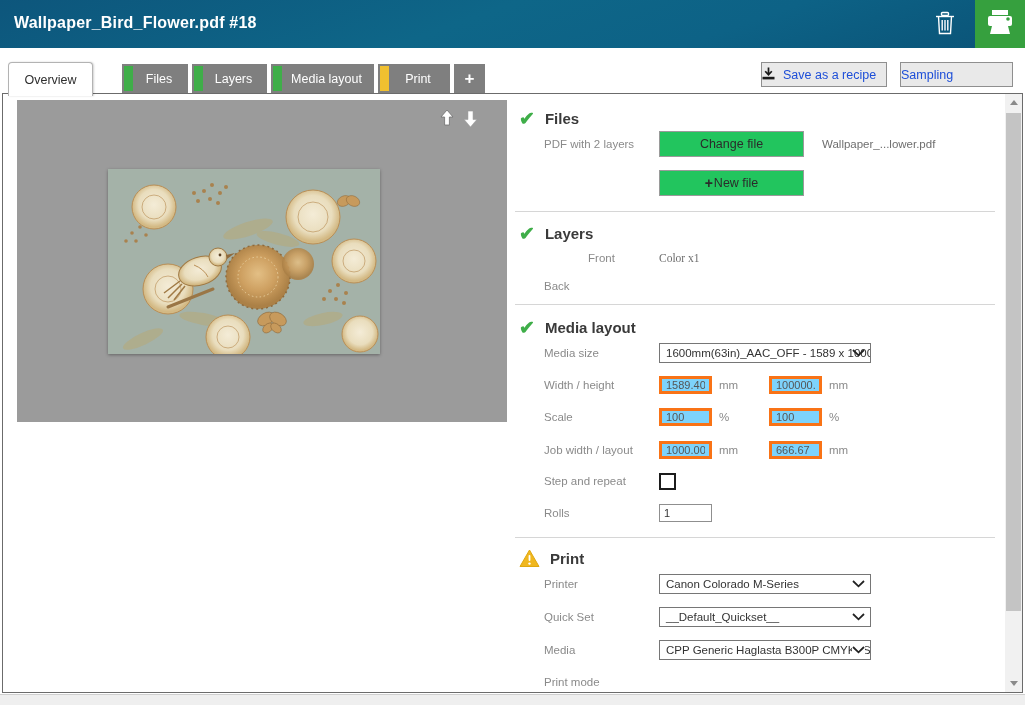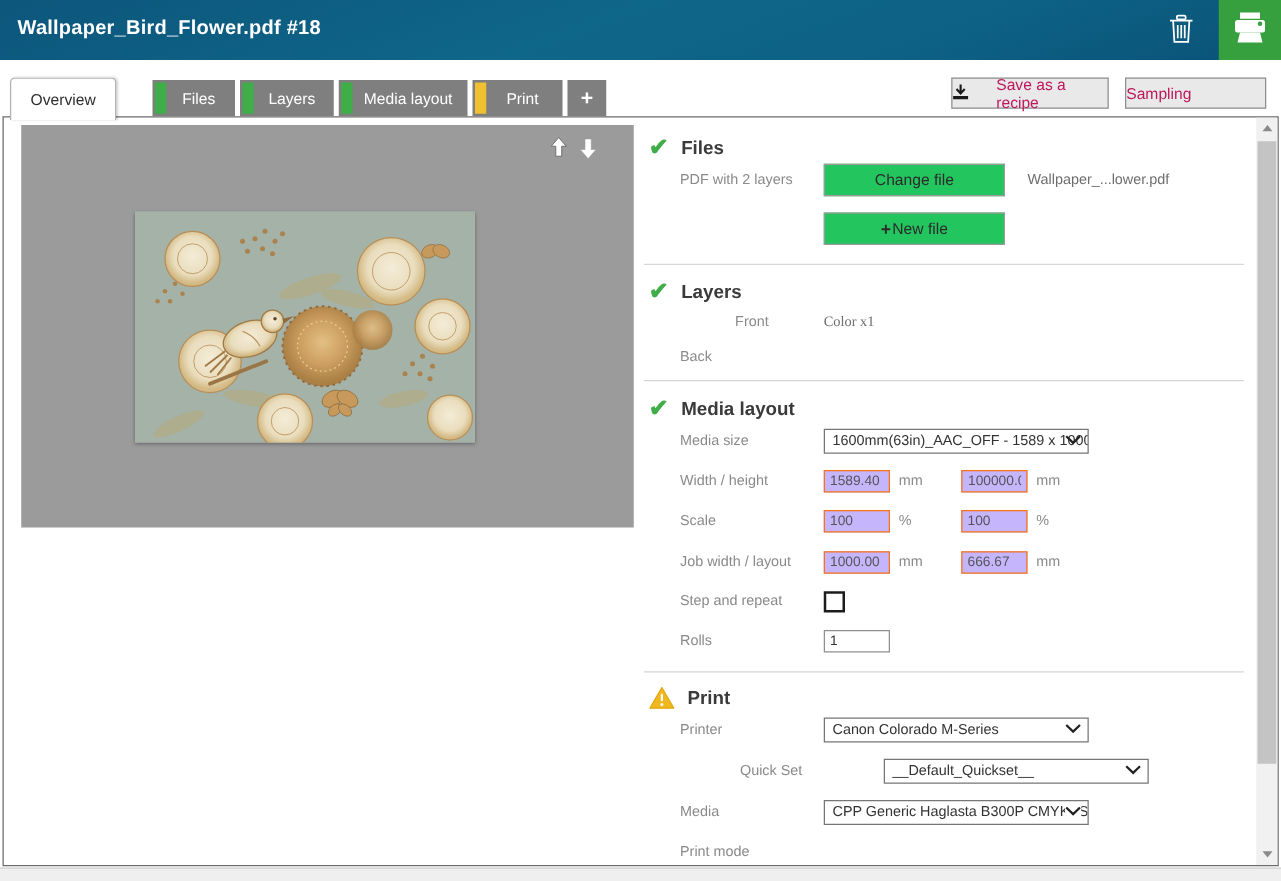--- a/index.html
+++ b/index.html
@@ -25,22 +25,22 @@
   .tab-overview { position:absolute; left:8px; top:14px; width:85px; height:34px;
     background:#ffffff; border:1px solid #b3b3b3; border-bottom:none;
     border-radius:4px 4px 0 0; z-index:5; display:flex; align-items:center; justify-content:center;
     font-size:12.5px; color:#2e2e2e; box-shadow:1px 0 2px rgba(0,0,0,.18); cursor:pointer; }
   .tab-files { left:122px; width:66px; } .tab-layers { left:192px; width:75px; }
   .tab-media { left:271px; width:103px; } .tab-print { left:378px; width:72px; }
   .tab-plus { left:454px; width:31px; font-size:17px; font-weight:bold; }
   .tab .tlabel { position:relative; padding-left:8px; }
 
   .topbtns { position:absolute; top:14px; height:25px; display:flex; gap:13px; right:12px; }
-  .gbtn { height:25px; background:#e9e9e9; border:1px solid #8f8f8f; color:#be185d;
-    font-size:12.5px; display:flex; align-items:center; justify-content:flex-start; gap:22px;
+  .gbtn { height:25px; background:#e9e9e9; border:1px solid #8f8f8f; color:#1d4ed8;
+    font-size:12.5px; display:flex; align-items:center; justify-content:flex-start; gap:8px;
     cursor:pointer; font-family:"Liberation Sans",sans-serif; }
   .gbtn.save { width:126px; } .gbtn.sampling { width:113px; }
 
   
   .panel { position:absolute; left:2px; top:93px; width:1021px; height:600px;
     border:1px solid #6b6b6b; background:#ffffff; overflow:hidden; }
 
   
   .preview { position:absolute; left:14px; top:6px; width:490px; height:322px; background:#9b9b9b; }
   .artwork { position:absolute; left:91px; top:69px; width:272px; height:185px;
@@ -65,21 +65,21 @@
   .lblrow { left:33px; }
   .lbl { width:115px; font-size:11.5px; color:#8a8a8a; flex:none; }
   .val { font-size:11.5px; color:#6e6e6e;font-family:Liberation Serif, serif; }
   .btn145 { width:145px; height:26px; background:#22c55e; border:1px solid #9a9a9a;
     font-size:12.5px; color:#2b2b2b; display:flex; align-items:center; justify-content:center;
     cursor:pointer; }
   .filename { font-size:11.5px; color:#6e6e6e; margin-left:18px; }
   .plus { font-weight:bold; font-size:14px; margin-right:1px; }
   .divider { position:absolute; left:4px; width:480px; height:1px; background:#d6d6d6; }
 
-  .inp { width:53px; height:18px; border:1px solid #f97316; background:#c4b5fd; color:#555;
+  .inp { width:53px; height:18px; border:3px solid #f97316; background:#7dd3fc; color:#555;
     font-size:11px; padding:0 4px; font-family:"Liberation Sans",sans-serif;
     overflow:hidden; white-space:nowrap; }
   .inp.enabled { background:#fff; color:#333; border:1px solid #8f8f8f; }
   .unit { font-size:11.5px; color:#8a8a8a; margin-left:7px; width:24px; }
   .gap2 { margin-left:26px; }
   .dd-wide { width:212px; }
   .cbox { width:17px; height:17px; background:#fff; border:2px solid #1c1c1c; cursor:pointer; }
 
   
   .sbar { position:absolute; right:0; top:0; width:17px; height:598px; background:#f1f1f1; }
@@ -367,21 +367,21 @@
       <span class="lbl">Printer</span>
       <div class="dd dd-wide">
         <span>Canon Colorado M-Series</span>
         <span class="chev">
           <svg width="13" height="8" viewBox="0 0 13 8">
               <polyline points="1,1 6.5,6.3 12,1" stroke="#222" stroke-width="1.8" fill="none"></polyline>
             </svg>
         </span>
       </div>
     </div>
-    <div class="rrow lblrow" style="top:513px; height:20px;margin-left:48px;">
+    <div class="rrow lblrow" style="top:513px; height:20px;">
       <span class="lbl">Quick Set</span>
       <div class="dd dd-wide">
         <span>__Default_Quickset__</span>
         <span class="chev">
           <svg width="13" height="8" viewBox="0 0 13 8">
               <polyline points="1,1 6.5,6.3 12,1" stroke="#222" stroke-width="1.8" fill="none"></polyline>
             </svg>
         </span>
       </div>
     </div>

